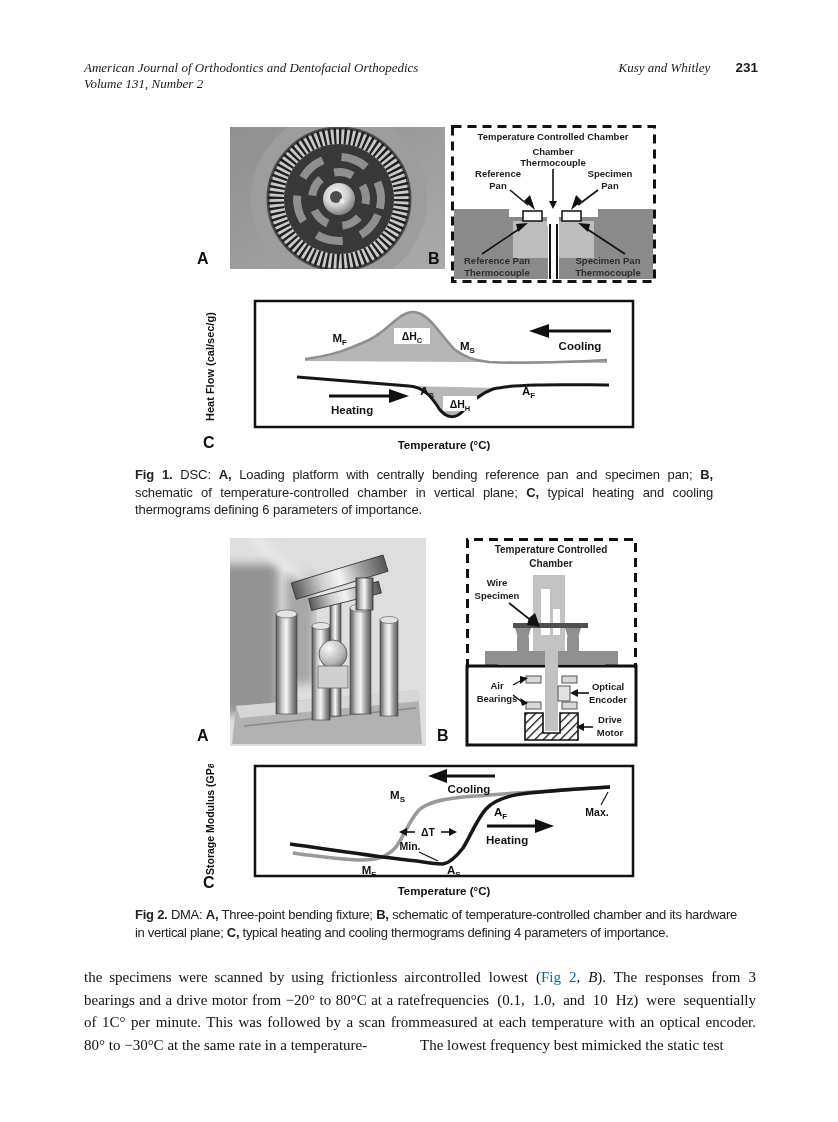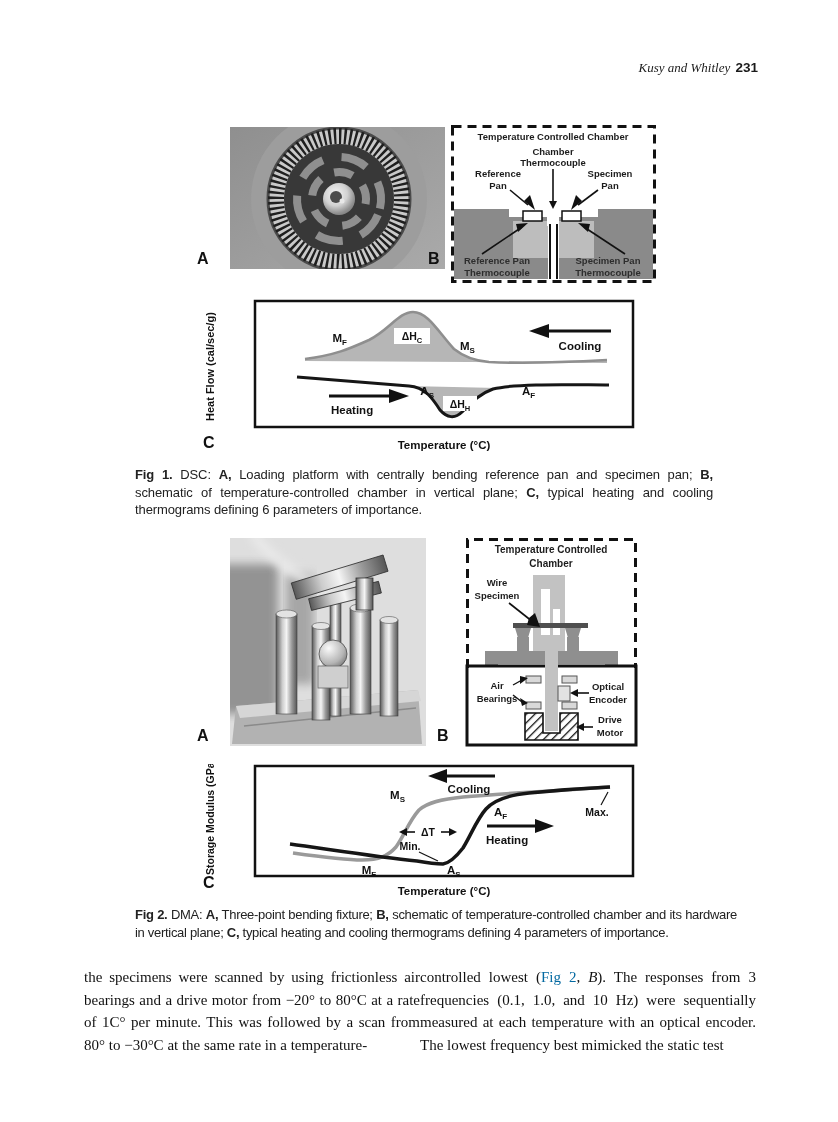--- a/index.html
+++ b/index.html
@@ -7,21 +7,21 @@
     position:relative;width:838px;height:1122px;background:#ffffff;
     margin:0 auto;font-family:"Liberation Sans",sans-serif;overflow:hidden;
   }
   
   .hdr-left{position:absolute;left:84px;top:60px;font-family:"Liberation Serif",serif;
     font-style:italic;font-size:13px;line-height:16px;color:#1a1a1a;}
   .hdr-right{position:absolute;right:80px;top:60px;font-family:"Liberation Serif",serif;
     font-size:13px;color:#1a1a1a;white-space:nowrap;}
   .hdr-right .authors{font-style:italic;font-family:Liberation Serif, serif;}
   .hdr-right .pageno{font-family:"Liberation Sans",sans-serif;font-weight:bold;
-    font-size:13.5px;margin-left:2px;font-style:normal;}
+    font-size:13.5px;margin-left:22px;font-style:normal;}
   
   .figletter{position:absolute;font-weight:bold;font-size:16px;color:#111;}
   
   .caption{position:absolute;font-size:13px;line-height:17.5px;color:#222;
     text-align:justify;letter-spacing:-0.1px;}
   .caption b{font-weight:bold;}
   
   .bodytext{position:absolute;left:84px;top:966px;width:690px;display:flex;
     font-family:"Liberation Serif",serif;font-size:15px;line-height:22.5px;color:#111;}
   .bodycol{width:336px;text-align:justify;}
@@ -35,20 +35,24 @@
   .axis-x{font-weight:bold;font-size:11.5px;fill:#111;}
   .annot{font-weight:bold;font-size:11.5px;fill:#111;}
   .annot-sm{font-weight:bold;font-size:10.5px;fill:#111;}
   .abs{position:absolute;}
 </style>
 </head>
 <body>
 
 <div class="page">
 
+  <div class="hdr-left">
+    <div>American Journal of Orthodontics and Dentofacial Orthopedics</div>
+    <div>Volume 131, Number 2</div>
+  </div>
   <div class="hdr-right">
     <span class="authors">Kusy and Whitley</span>
     <span class="pageno">231</span>
   </div>
 
   <div class="abs" style="left:230px;top:127px;width:215px;height:142px;">
     <svg width="215" height="142" viewBox="0 0 215 142">
       <defs>
         <linearGradient id="pbg1" x1="0" y1="0" x2="1" y2="1">
           <stop offset="0" stop-color="#8f8f8f"></stop>

